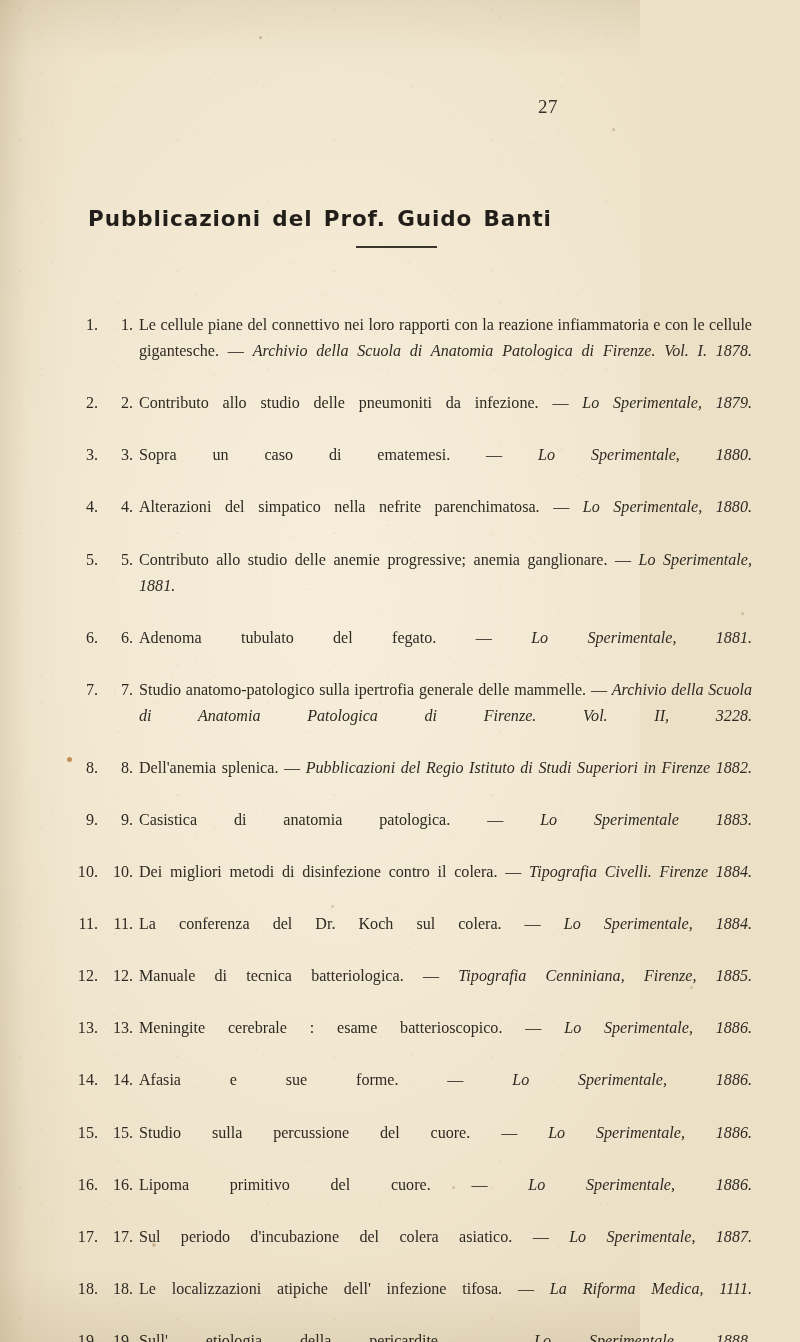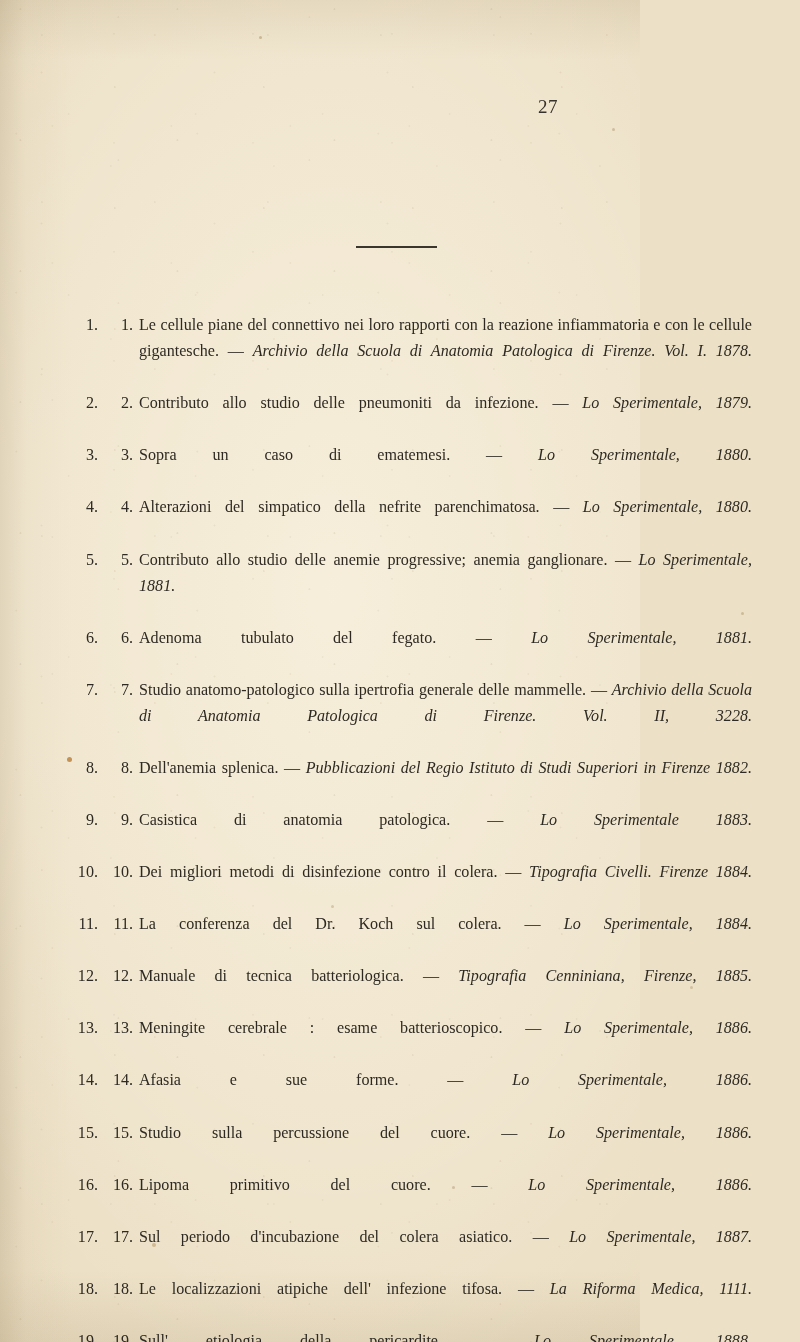--- a/index.html
+++ b/index.html
@@ -148,39 +148,40 @@
   <div class="fleck" style="left:259px; top:36px;   width:3px; height:3px; background:rgba(160,130,84,0.45);"></div>
   <div class="fleck" style="left:612px; top:128px;  width:3px; height:3px; background:rgba(160,130,84,0.40);"></div>
   <div class="fleck" style="left:741px; top:612px;  width:3px; height:3px; background:rgba(160,130,84,0.40);"></div>
   <div class="fleck" style="left:152px; top:1243px; width:4px; height:4px; background:rgba(168,128,70,0.42);"></div>
   <div class="fleck" style="left:452px; top:1186px; width:3px; height:3px; background:rgba(160,130,84,0.38);"></div>
   <div class="fleck" style="left:331px; top:905px;  width:3px; height:3px; background:rgba(160,130,84,0.34);"></div>
   <div class="fleck" style="left:690px; top:986px;  width:3px; height:3px; background:rgba(160,130,84,0.34);"></div>
 
   <div class="folio">27</div>
 
+  <h1 class="heading">Pubblicazioni del Prof. Guido Banti</h1>
 
   <div class="rule"></div>
 
   <ol class="biblio" id="biblio-list">
       <li class="entry">
         <span class="num">1.</span>
         <span class="body"><span>Le cellule piane del connettivo nei loro rapporti con la reazione infiammatoria e con le cellule gigantesche. — </span><i>Archivio della Scuola di Anatomia Patologica di Firenze. Vol. I. 1878.</i></span>
       </li>
       <li class="entry">
         <span class="num">2.</span>
         <span class="body"><span>Contributo allo studio delle pneumoniti da infezione. — </span><i>Lo Sperimentale, 1879.</i></span>
       </li>
       <li class="entry">
         <span class="num">3.</span>
         <span class="body"><span>Sopra un caso di ematemesi. — </span><i>Lo Sperimentale, 1880.</i></span>
       </li>
       <li class="entry">
         <span class="num">4.</span>
-        <span class="body"><span>Alterazioni del simpatico della nefrite parenchimatosa. — </span><i>Lo Sperimentale, 1880.</i></span>
+        <span class="body"><span>Alterazioni del simpatico nella nefrite parenchimatosa. — </span><i>Lo Sperimentale, 1880.</i></span>
       </li>
       <li class="entry">
         <span class="num">5.</span>
         <span class="body"><span>Contributo allo studio delle anemie progressive; anemia ganglionare. — </span><i>Lo Sperimentale, 1881.</i></span>
       </li>
       <li class="entry">
         <span class="num">6.</span>
         <span class="body"><span>Adenoma tubulato del fegato. — </span><i>Lo Sperimentale, 1881.</i></span>
       </li>
       <li class="entry">

